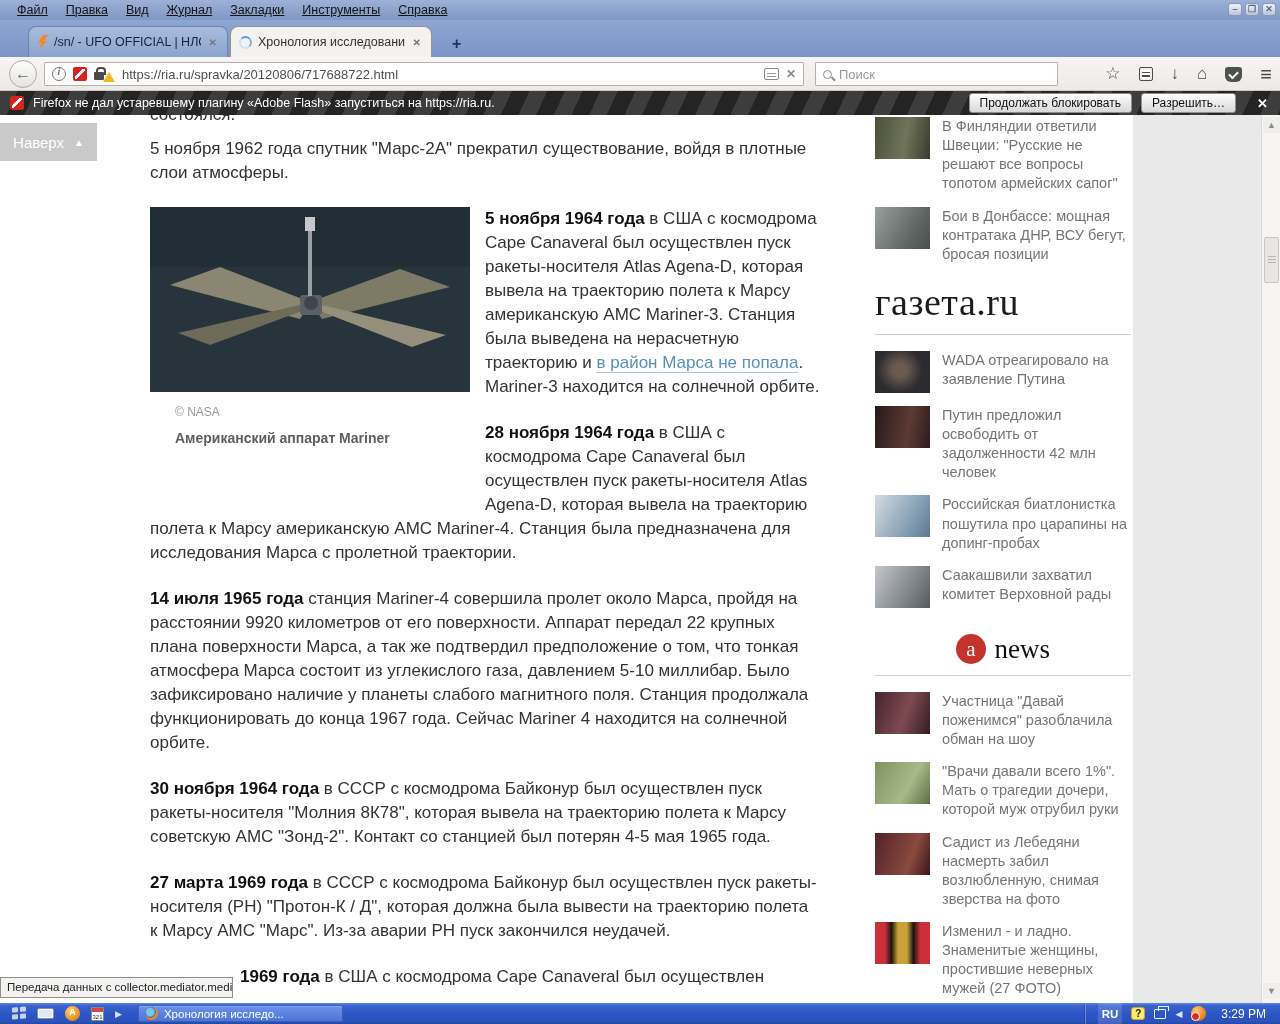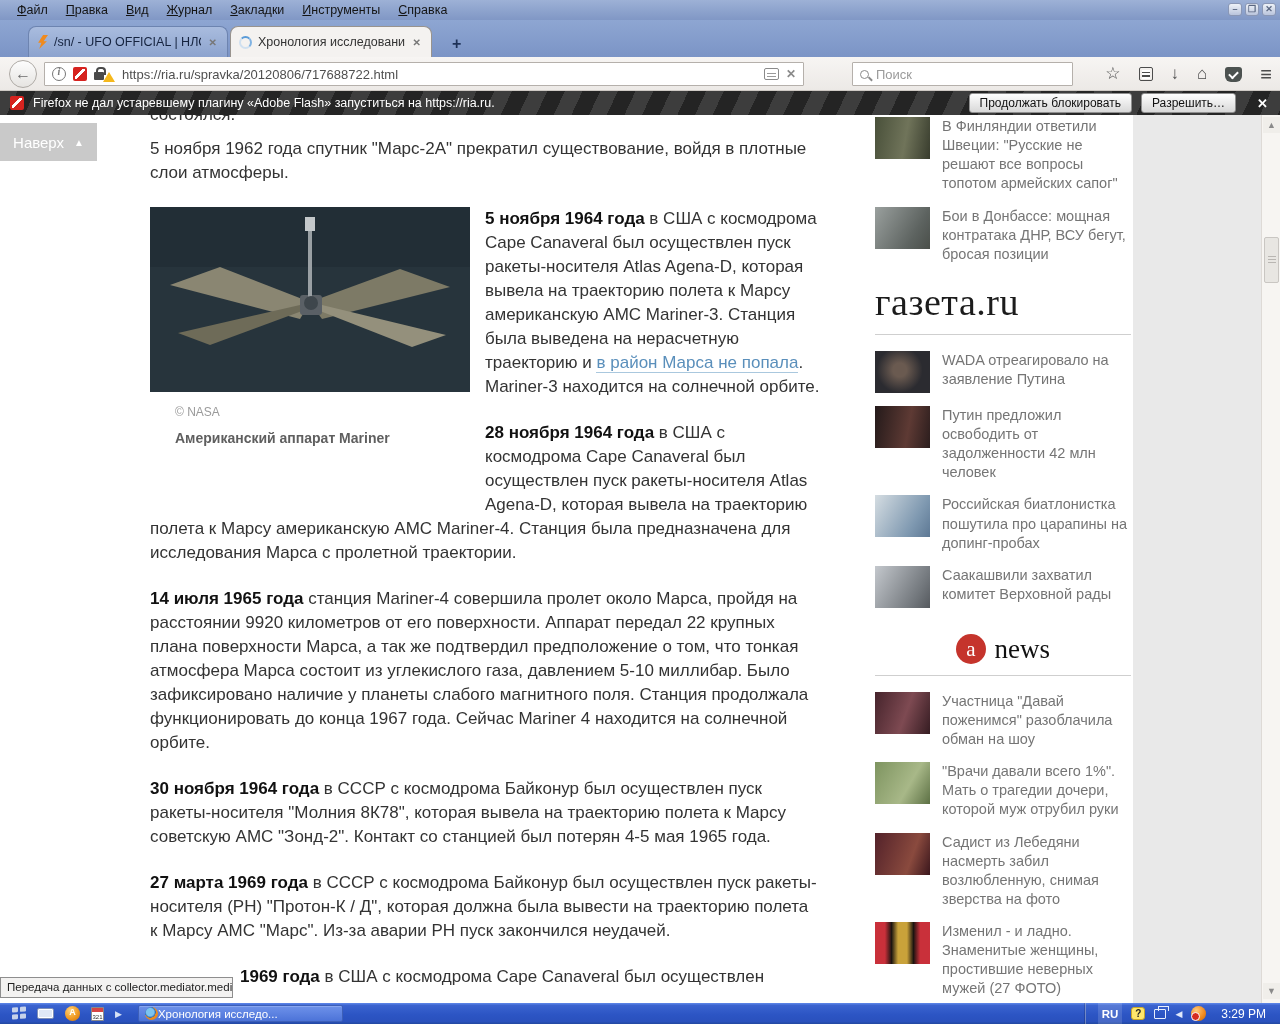--- a/index.html
+++ b/index.html
@@ -9,21 +9,21 @@
     font-family:"Liberation Sans", sans-serif; background:#fff;
   }
 
   
   #menubar {
     position:absolute; left:0; top:0; width:1280px; height:20px;
     background:linear-gradient(#9db1d6,#8097c5);
     display:flex; align-items:center; padding-left:8px;
     font-size:12.5px; color:#141414;
   }
-  .menu-item { padding:2px 9px; cursor:default; }
+  .menu-item { padding:2px 9px; cursor:default;text-decoration:underline; }
   .menu-item u { text-decoration:underline; }
   #win-controls { position:absolute; right:4px; top:3px; display:flex; gap:3px; }
   .win-btn {
     width:14px; height:13px; border:1px solid #8a97b5; border-radius:3px;
     background:linear-gradient(#eef2f8,#b9c4dc);
     color:#5a6782; font-size:9px; line-height:11px; text-align:center; font-weight:bold;
   }
 
   
   #tabstrip {
@@ -68,21 +68,21 @@
     position:absolute; left:9px; top:3px; width:28px; height:28px; border-radius:50%;
     border:1px solid #aeaaa5; background:linear-gradient(#fdfdfd,#e6e4e1);
     color:#6b6b6b; font-size:16px; text-align:center; line-height:26px;
   }
   .field {
     position:absolute; top:5px; height:24px; background:#fff;
     border:1px solid #b5b0ab; border-radius:1px;
     display:flex; align-items:center; gap:7px; padding:0 7px;
   }
   #urlbar { left:44px; width:760px; }
-  #searchbar { left:852px; width:221px;align-items:center; }
+  #searchbar { left:815px; width:243px;align-items:center; }
   .i-info { width:14px; height:14px; border-radius:50%; border:1.5px solid #767676; position:relative; flex:none; }
   .i-info::after { content:"i"; position:absolute; left:0; right:0; top:-2px; text-align:center; font:italic bold 10px "Liberation Serif",serif; color:#767676; }
   .i-flash { width:14px; height:14px; background:#d6231f; border-radius:2px; position:relative; flex:none; }
   .i-flash::after { content:""; position:absolute; left:2px; top:2px; width:10px; height:10px;
     background:linear-gradient(135deg,transparent 38%,#fff 38% 58%,transparent 58%); }
   .i-lock { width:12px; height:14px; position:relative; flex:none; }
   .i-lock::before { content:""; position:absolute; left:2px; top:0; width:6px; height:6px;
     border:2px solid #4a4a4a; border-bottom:none; border-radius:4px 4px 0 0; }
   .i-lock::after { content:""; position:absolute; left:0; top:5px; width:10px; height:8px; background:#4a4a4a; border-radius:1px; }
   .i-warn { width:0; height:0; border-left:6px solid transparent; border-right:6px solid transparent;
@@ -196,21 +196,21 @@
   .i-orangeA { width:15px; height:15px; border-radius:50%; background:radial-gradient(circle at 35% 30%,#ffd27a,#f09a23 55%,#c9700a); position:relative; }
   .i-orangeA::after { content:"A"; position:absolute; left:0; right:0; top:1px; text-align:center; font-size:9px; font-weight:bold; color:#fff; }
   .i-cal { width:13px; height:14px; background:#fff; border:1px solid #8a8a8a; border-radius:1px; position:relative; }
   .i-cal::before { content:""; position:absolute; left:0; top:0; width:100%; height:4px; background:#d64545; }
   .i-cal::after { content:"321"; position:absolute; left:0; right:0; bottom:0; font-size:6px; color:#333; text-align:center; }
   .ql-chev { color:#d7e2f6; font-size:9px; }
   #task-btn {
     margin-left:16px; width:205px; height:17px; border-radius:2px;
     background:linear-gradient(#6e92ea,#4c73d8); border:1px solid #3d5fb8;
     box-shadow:inset 0 1px 0 #88a6f0;
-    display:flex; align-items:center; padding:0 6px; font-size:11.5px;
+    display:flex; align-items:center; gap:6px; padding:0 6px; font-size:11.5px;
   }
   .i-ff { width:13px; height:13px; border-radius:50%; flex:none;
     background:radial-gradient(circle at 40% 40%,#7cc4f0 0 34%,#2f6db5 48%,#ea8a1e 52% 78%,#c95f10 100%); }
   #tray { margin-left:auto; display:flex; align-items:center; gap:9px; padding:0 8px 0 12px;
     box-shadow:-1px 0 0 rgba(255,255,255,.35), -2px 0 0 rgba(0,0,0,.15); height:100%; }
   .tray-lang { font-size:11.5px; font-weight:bold; background:rgba(255,255,255,.14); padding:13px 4px; border-radius:2px; }
   .i-balloon { width:14px; height:13px; background:#ffe76b; border:1px solid #c9a72a; border-radius:3px; position:relative; }
   .i-balloon::after { content:"?"; position:absolute; left:0; right:0; top:0; text-align:center; font-size:10px; font-weight:bold; color:#222; line-height:12px; }
   .i-winstack { width:12px; height:10px; border:1.5px solid #e8eefc; border-radius:1px; position:relative; }
   .i-winstack::after { content:""; position:absolute; left:3px; top:-4px; width:9px; height:4px; border:1.5px solid #e8eefc; border-bottom:none; }

